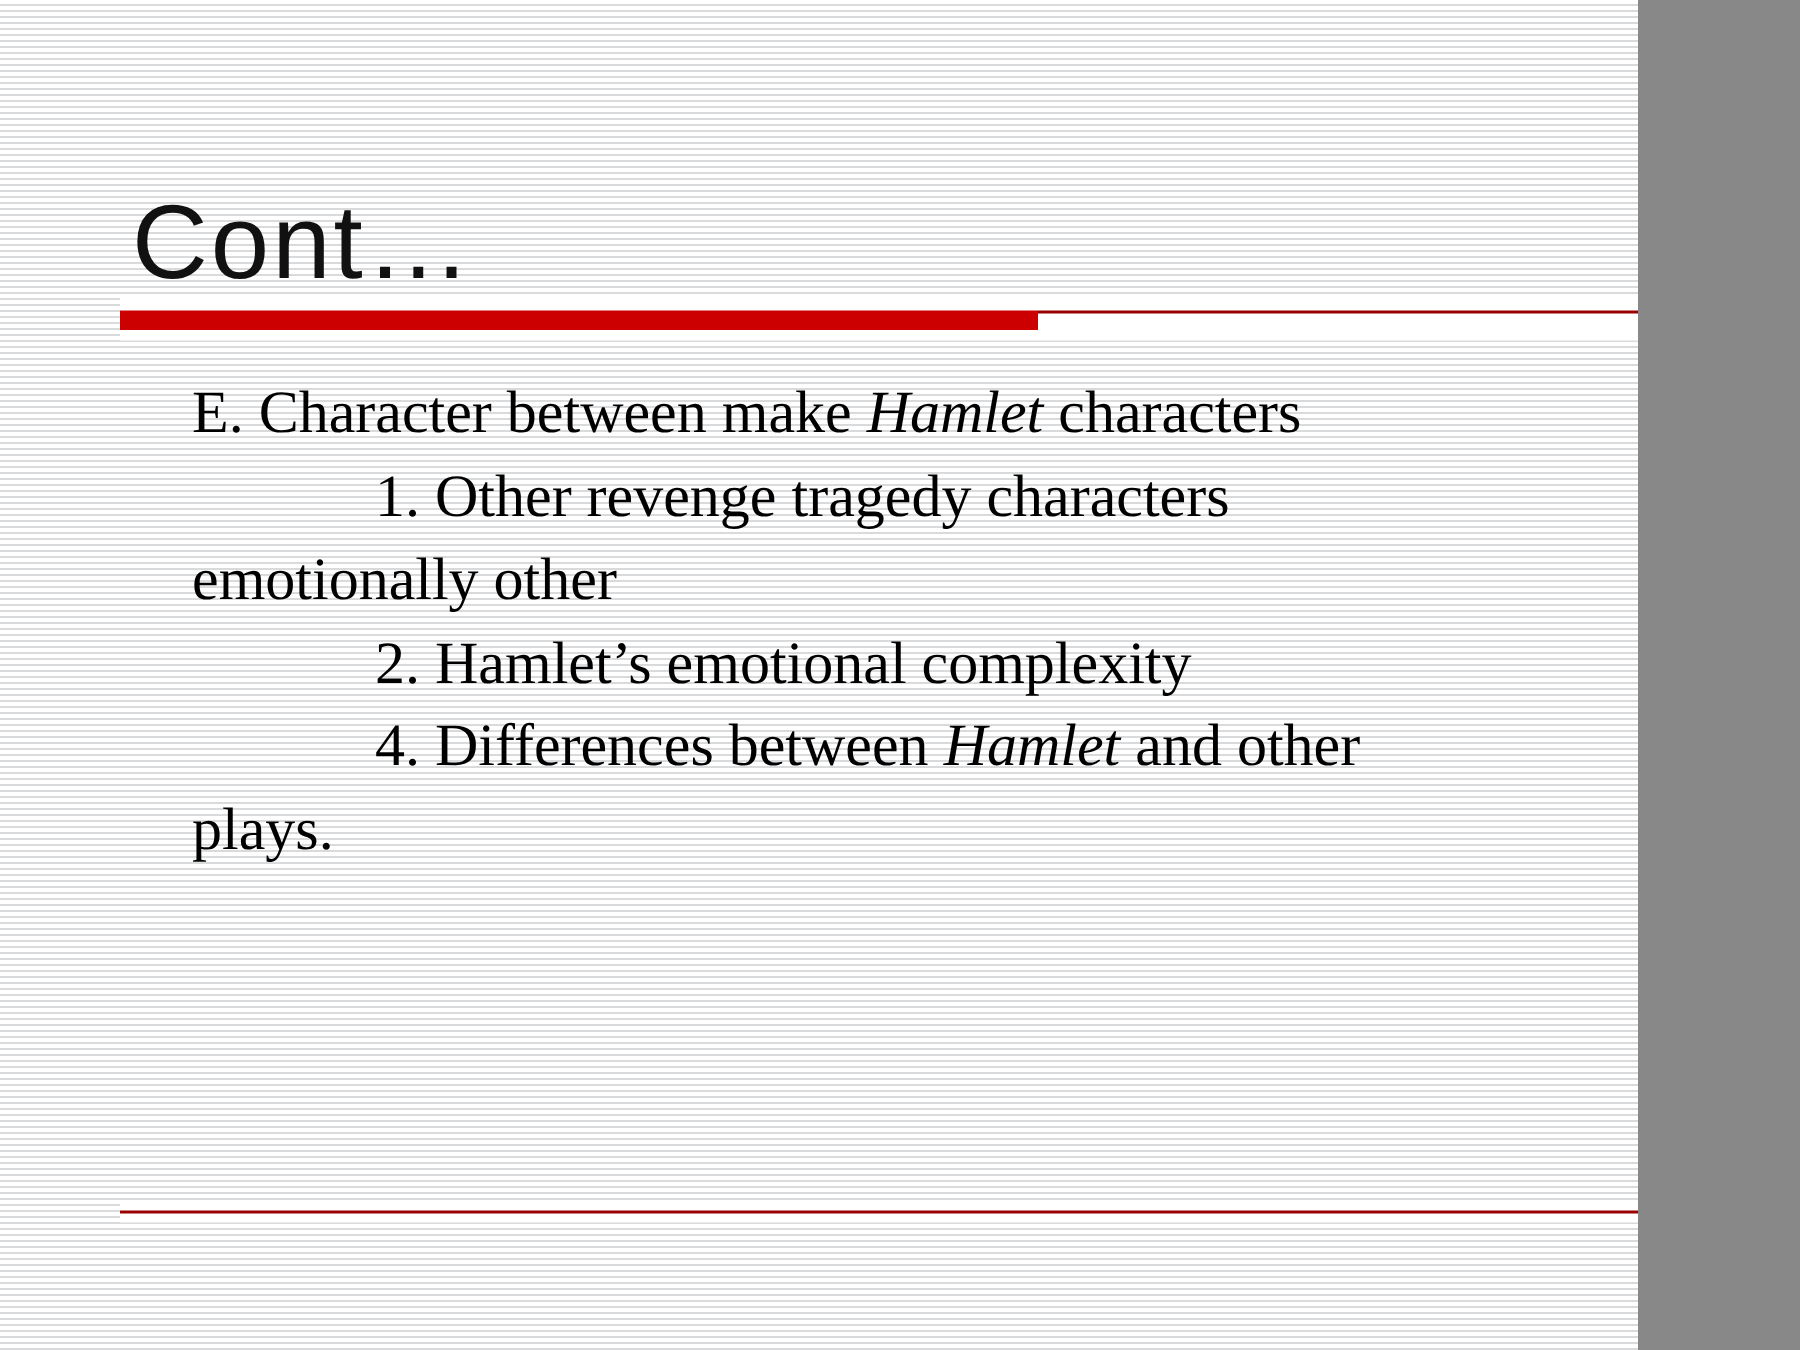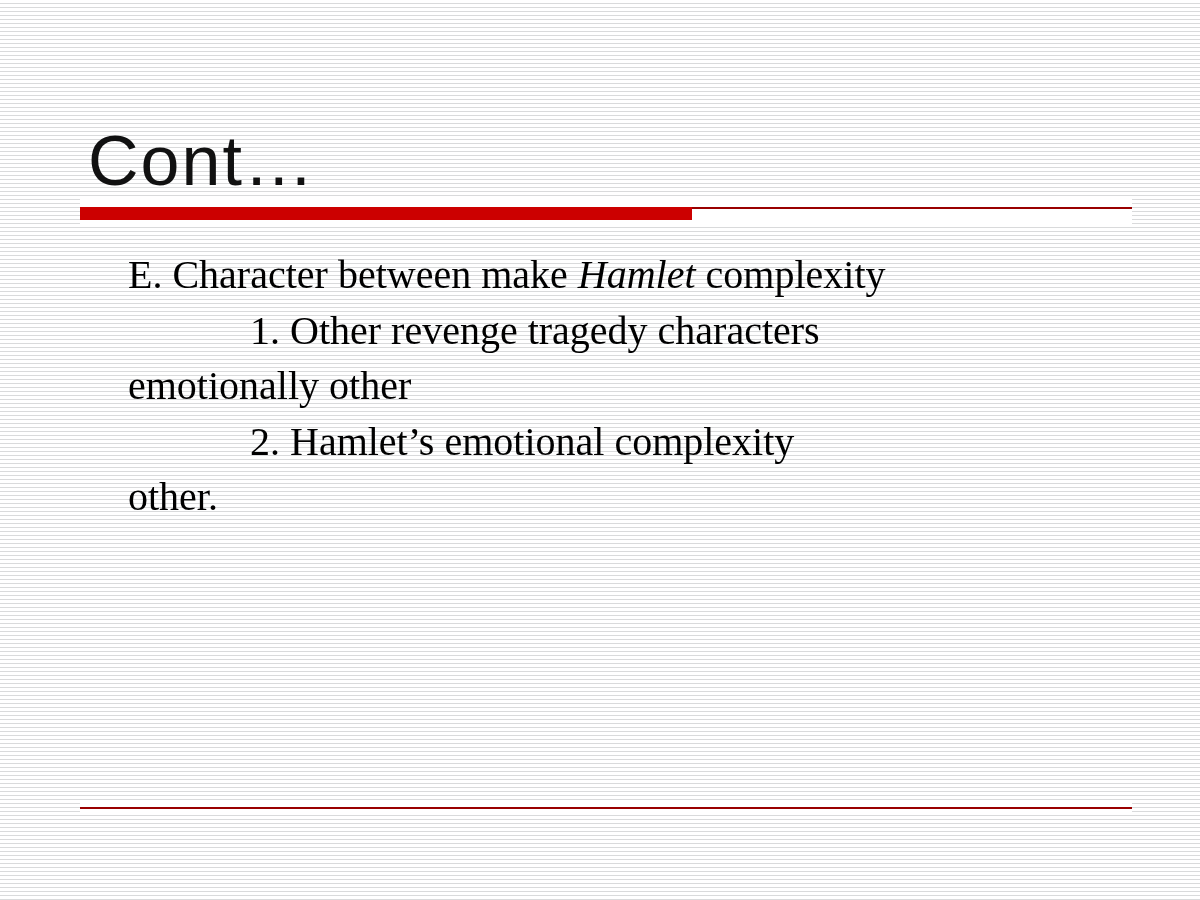--- a/index.html
+++ b/index.html
@@ -2,21 +2,21 @@
 <html><head>
 <meta charset="utf-8">
 <style>
   html, body {
     margin: 0;
     padding: 0;
     background: #888;
   }
   .slide {
     position: relative;
-    width: 1200px;
+    width: 1092px;
     height: 900px;
     overflow: hidden;
     background-color: #ffffff;
     background-image: repeating-linear-gradient(
       180deg,
       #ffffff 0px, #ffffff 3px,
       #d9dadb 3px, #d9dadb 4px
     );
     font-family: "Liberation Serif", "DejaVu Serif", serif;
   }
@@ -101,24 +101,25 @@
 
   <h1 class="page-title" style="margin:0; font-weight:normal;">Cont…</h1>
 
   <div class="title-rule-backdrop"></div>
 
   <div class="title-rule-thick" style="background: rgb(204, 0, 0);"></div>
 
   <div class="title-rule-thin" style="background: rgb(153, 0, 0);"></div>
 
   <div class="body-text">
-      <div class="body-line"><span>E. Character between make </span><em>Hamlet</em><span> complexity</span></div>
+      <div class="body-line"><span>E. Character between make </span><em>Hamlet</em><span> characters</span></div>
       <div class="body-line indent"><span>1. Other revenge tragedy characters</span></div>
       <div class="body-line"><span>emotionally other</span></div>
       <div class="body-line indent"><span>2. Hamlet’s emotional complexity</span></div>
-      <div class="body-line"><span>other.</span></div>
+      <div class="body-line indent"><span>4. Differences between </span><em>Hamlet</em><span> and other</span></div>
+      <div class="body-line"><span>plays.</span></div>
     </div>
 
   <div class="footer-rule-backdrop"></div>
 
   <div class="footer-rule-line" style="background: rgb(153, 0, 0);"></div>
 
 </div>
 
 </body></html>

